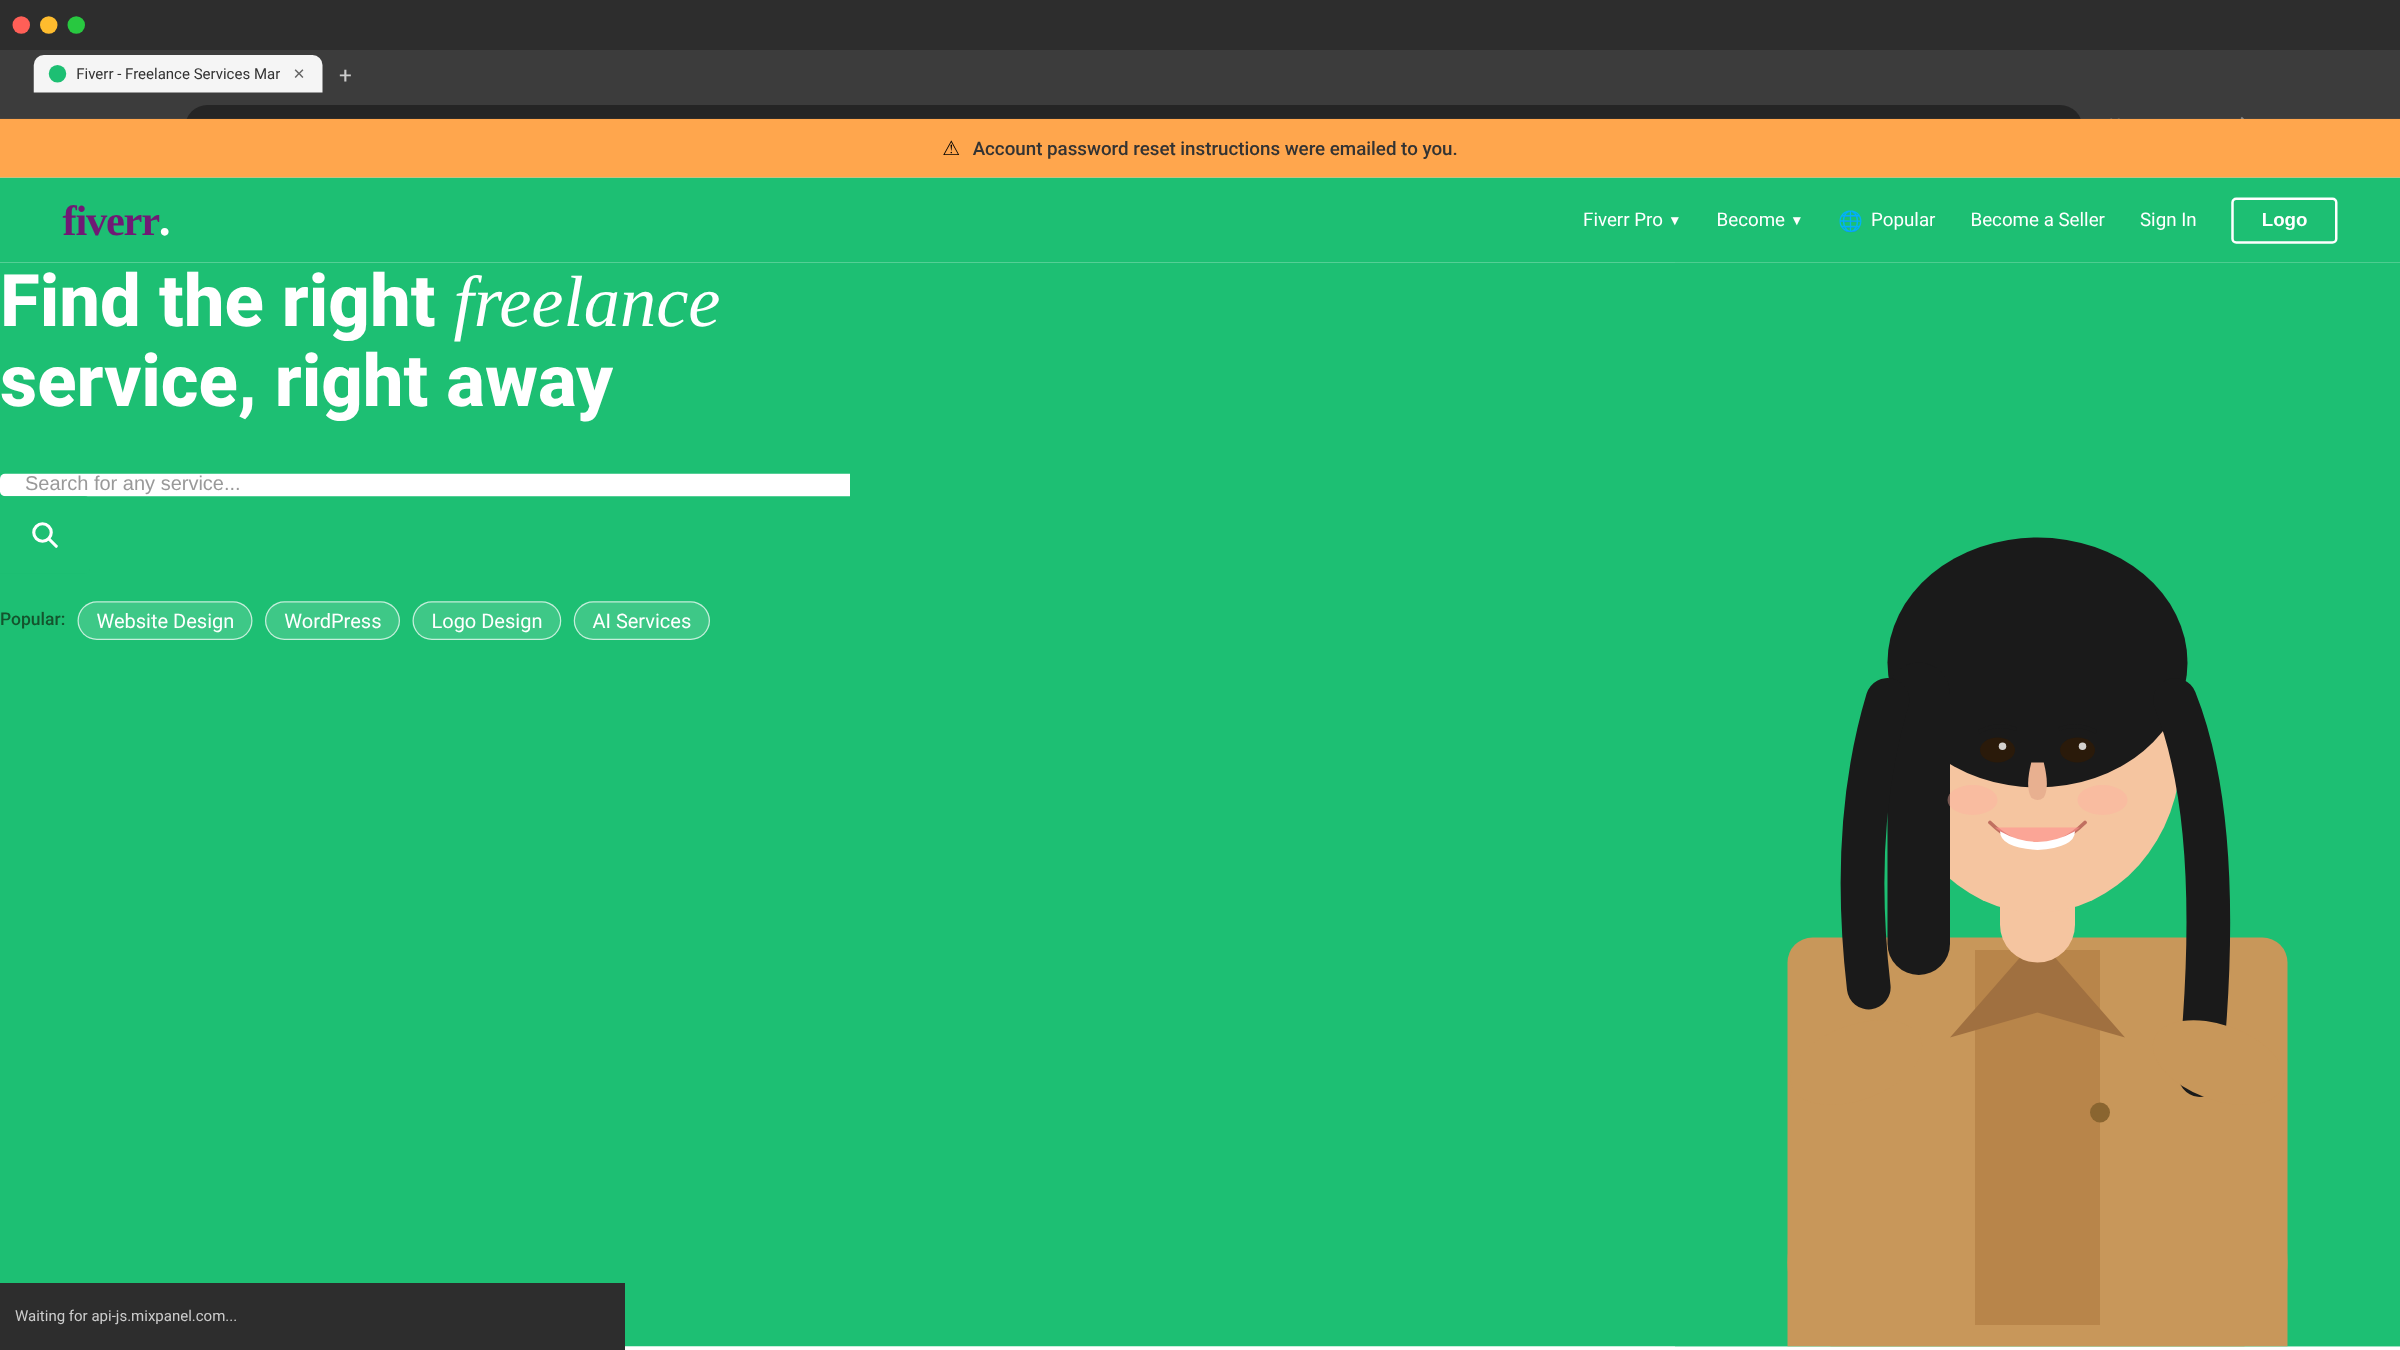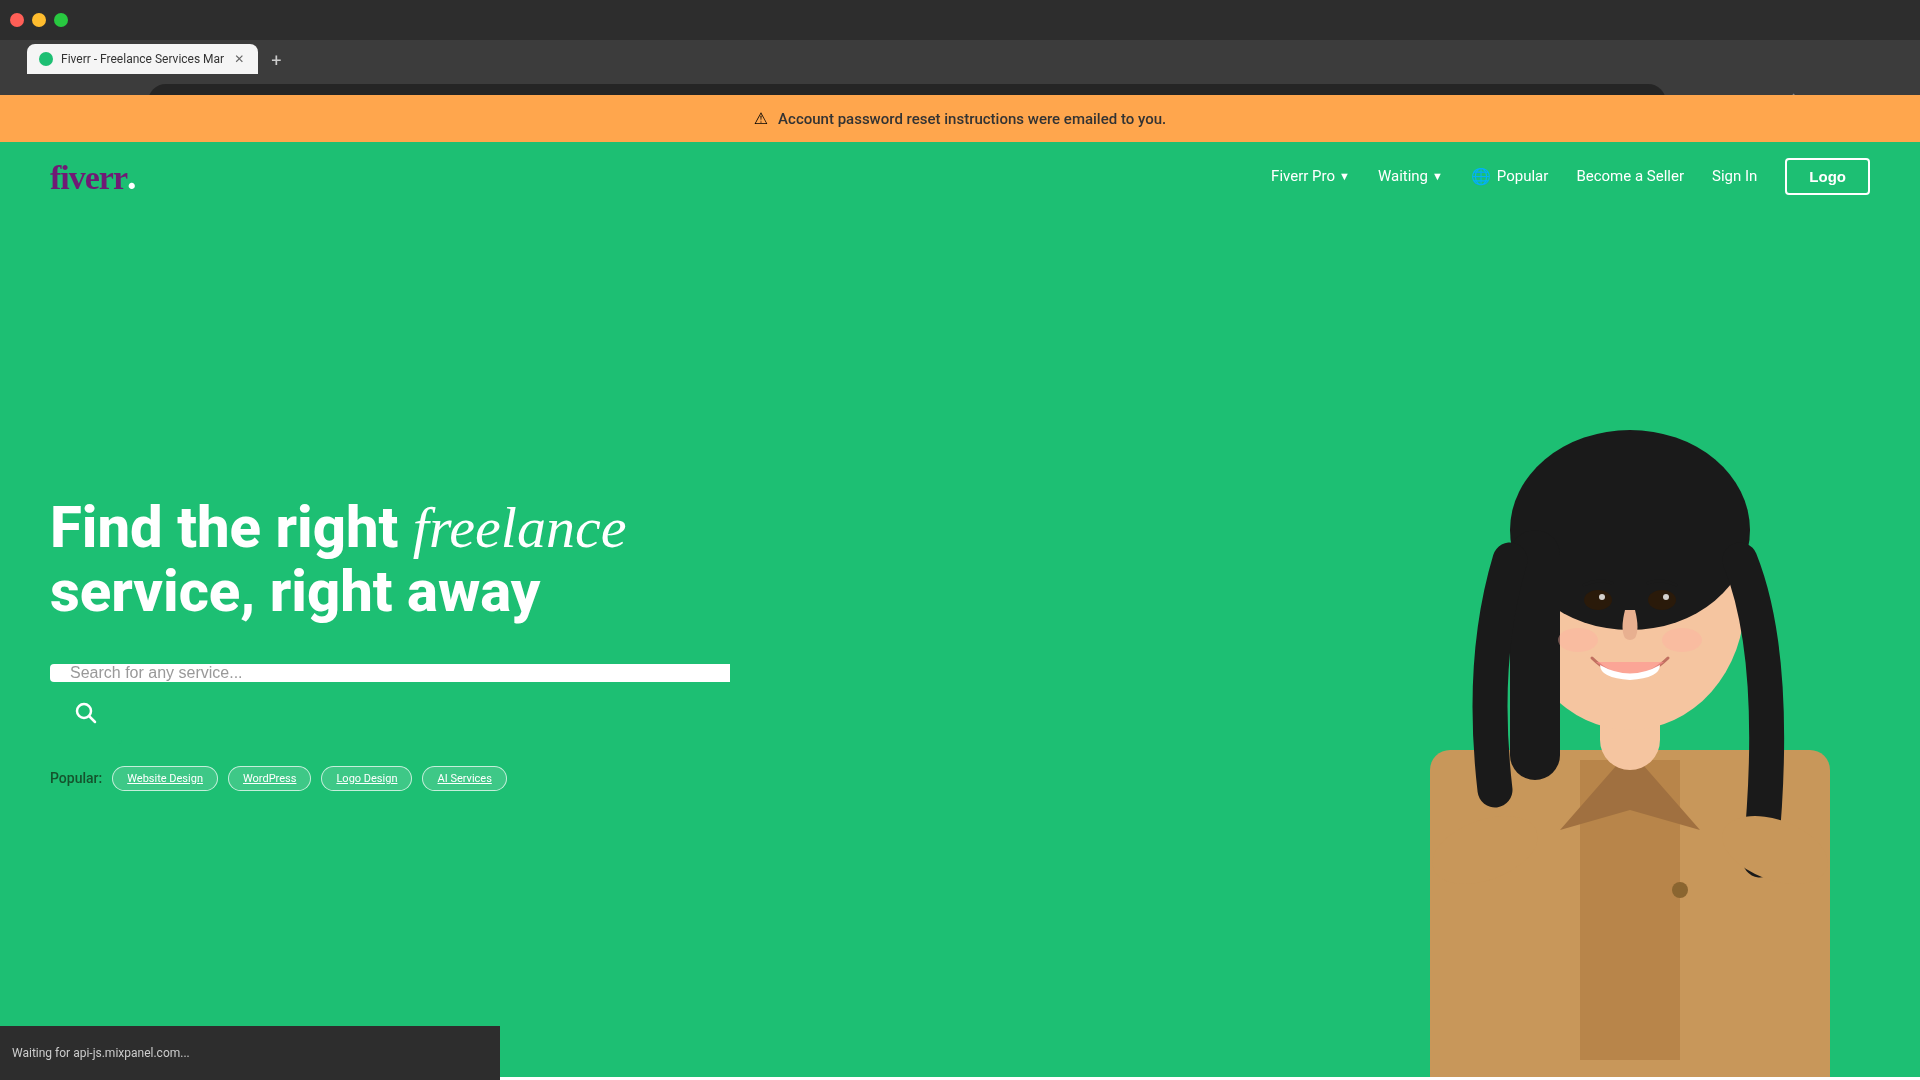--- a/index.html
+++ b/index.html
@@ -227,22 +227,21 @@
     }
 
     
     .hero {
       background: #1dbf73;
       width: 100%;
       height: calc(1080px - 95px - 50px - 68px);
       position: relative;
       overflow: hidden;
       display: flex;
-      align-items: center;
-      padding-left: 50px;
+      align-items: flex-start;
     }
     .hero-content {
       max-width: 700px;
       z-index: 2;
       position: relative;
     }
     .hero-headline {
       color: white;
       font-size: 58px;
       font-weight: 800;
@@ -296,24 +295,23 @@
       color: #14532d;
       font-size: 14px;
       font-weight: 500;
     }
     .tag {
       border: 1px solid rgba(255,255,255,0.7);
       color: white;
       background: rgba(255,255,255,0.15);
       padding: 5px 14px;
       border-radius: 20px;
-      font-size: 11px;
+      font-size: 16px;
       cursor: pointer;
       white-space: nowrap;
-      text-decoration: underline;
     }
 
     
     .hero-person {
       position: absolute;
       right: 0;
       top: 0;
       bottom: 0;
       width: 580px;
       overflow: hidden;
@@ -405,21 +403,21 @@
   <nav class="fiverr-nav">
     <div class="fiverr-logo">
       <span style="color:#701a75;font-family:Georgia,serif;font-weight:700;font-size:34px;letter-spacing:-1px;">fiverr</span><span style="color:white;font-size:38px;font-family:Georgia,serif;font-weight:900;">.</span>
     </div>
     <div class="nav-links">
       <a class="nav-link">
         <span>Fiverr Pro</span>
         <span class="chevron">▼</span>
       </a>
       <a class="nav-link">
-        <span>Waiting</span>
+        <span>Become</span>
         <span class="chevron">▼</span>
       </a>
       <a class="nav-link nav-lang">
         <span class="globe-icon">🌐</span>
         <span>Popular</span>
       </a>
       <a class="nav-link">
         <span>Become a Seller</span>
       </a>
       <a class="nav-link">

